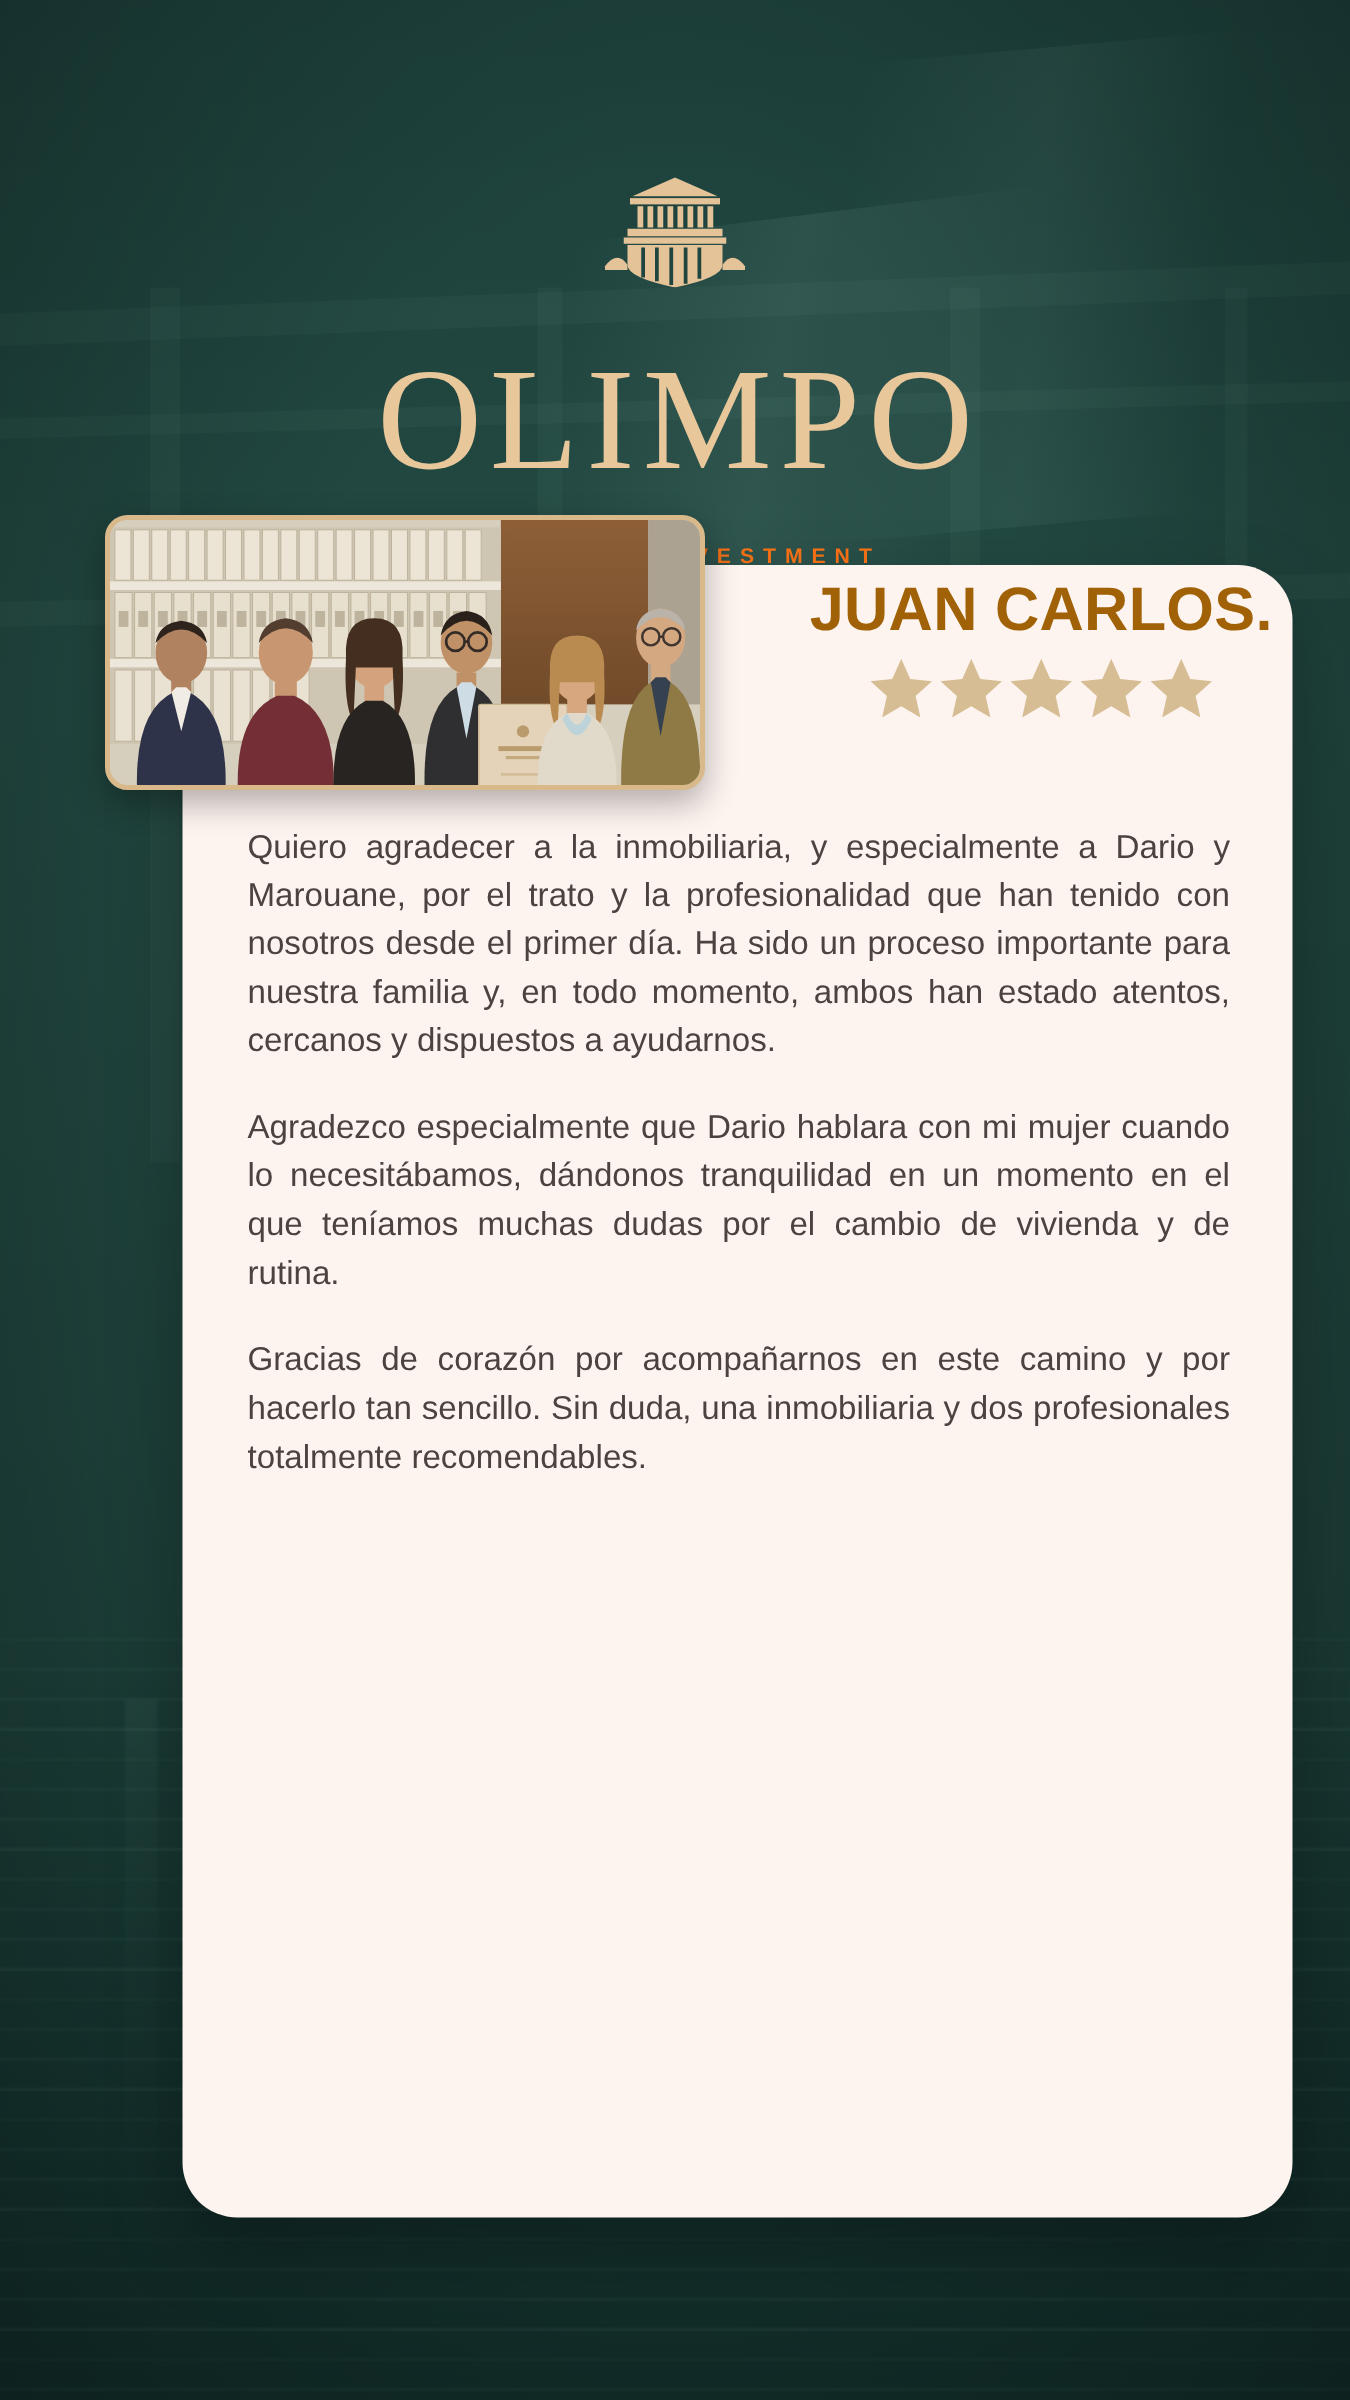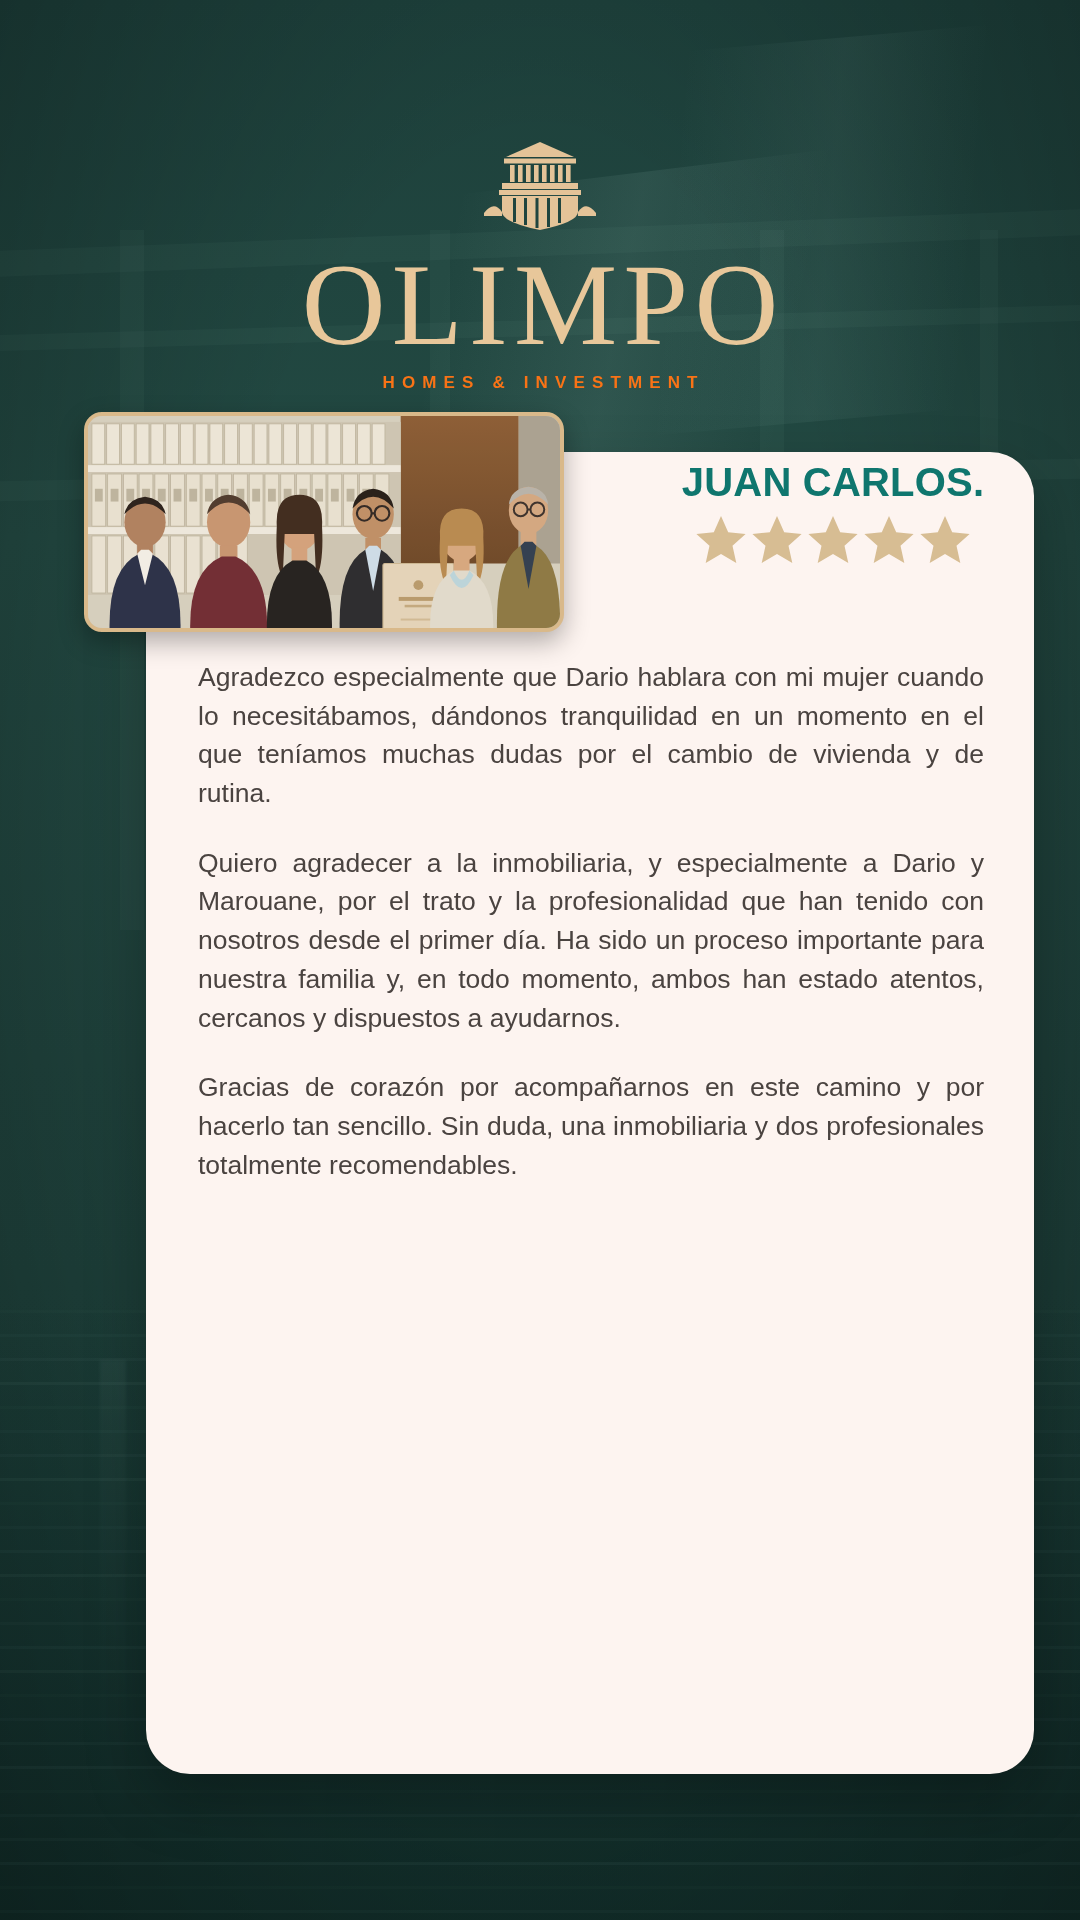--- a/index.html
+++ b/index.html
@@ -65,21 +65,21 @@
     filter:blur(1.4px);
   }
   .bg-vig {
     position:absolute; inset:0;
     background:radial-gradient(ellipse at 50% 42%, rgba(0,0,0,0) 42%, rgba(0,0,0,.30) 100%);
   }
 
   
   .logo-block {
     position:absolute; left:0; right:0; top:140px;
-    display:flex; flex-direction:column; align-items:center;
+    display:flex; flex-direction:column; align-items:center;gap:31px;
   }
   .emblem { width:116px; height:90px; display:block; }
   .wordmark {
     margin-top:22px;
     font-family:"Liberation Serif", serif;
     font-size:116px; line-height:.92; font-weight:400;
     letter-spacing:.055em;
     color:#e8c79a;
     text-indent:.055em;
   }
@@ -112,22 +112,22 @@
     box-shadow:0 10px 26px rgba(0,0,0,.30);
   }
   .photo { position:absolute; inset:0; }
 
   
   .review-head {
     position:absolute; left:520px; top:8px; right:34px;
     display:flex; flex-direction:column; align-items:center;
   }
   .reviewer-name {
-    font-size:40px; font-weight:800; letter-spacing:.005em;
-    color:#0f766e; white-space:nowrap;
+    font-size:49px; font-weight:800; letter-spacing:.005em;
+    color:#a16207; white-space:nowrap;
   }
   .stars { margin-top:10px; display:flex; gap:6px; }
   .star { width:50px; height:48px; display:block; }
 
   
   .review-body {
     position:absolute; left:52px; right:50px; top:206px;
     color:#4a4340;
     font-size:26.5px;
     line-height:1.46;
@@ -418,17 +418,17 @@
         <svg class="star" viewBox="0 0 50 48">
           <polygon points="25,1 32.2,17.2 49.6,19 36.5,30.8 40.3,48 25,38.9 9.7,48 13.5,30.8 0.4,19 17.8,17.2" fill="#d7bd93"></polygon>
         </svg>
         <svg class="star" viewBox="0 0 50 48">
           <polygon points="25,1 32.2,17.2 49.6,19 36.5,30.8 40.3,48 25,38.9 9.7,48 13.5,30.8 0.4,19 17.8,17.2" fill="#d7bd93"></polygon>
         </svg>
       </div>
   </div>
 
   <div class="review-body" id="review-body">
+      <p>Quiero agradecer a la inmobiliaria, y especialmente a Dario y Marouane, por el trato y la profesionalidad que han tenido con nosotros desde el primer día. Ha sido un proceso importante para nuestra familia y, en todo momento, ambos han estado atentos, cercanos y dispuestos a ayudarnos.</p>
       <p>Agradezco especialmente que Dario hablara con mi mujer cuando lo necesitábamos, dándonos tranquilidad en un momento en el que teníamos muchas dudas por el cambio de vivienda y de rutina.</p>
-      <p>Quiero agradecer a la inmobiliaria, y especialmente a Dario y Marouane, por el trato y la profesionalidad que han tenido con nosotros desde el primer día. Ha sido un proceso importante para nuestra familia y, en todo momento, ambos han estado atentos, cercanos y dispuestos a ayudarnos.</p>
       <p>Gracias de corazón por acompañarnos en este camino y por hacerlo tan sencillo. Sin duda, una inmobiliaria y dos profesionales totalmente recomendables.</p>
     </div>
 </div>
 
 </body></html>

